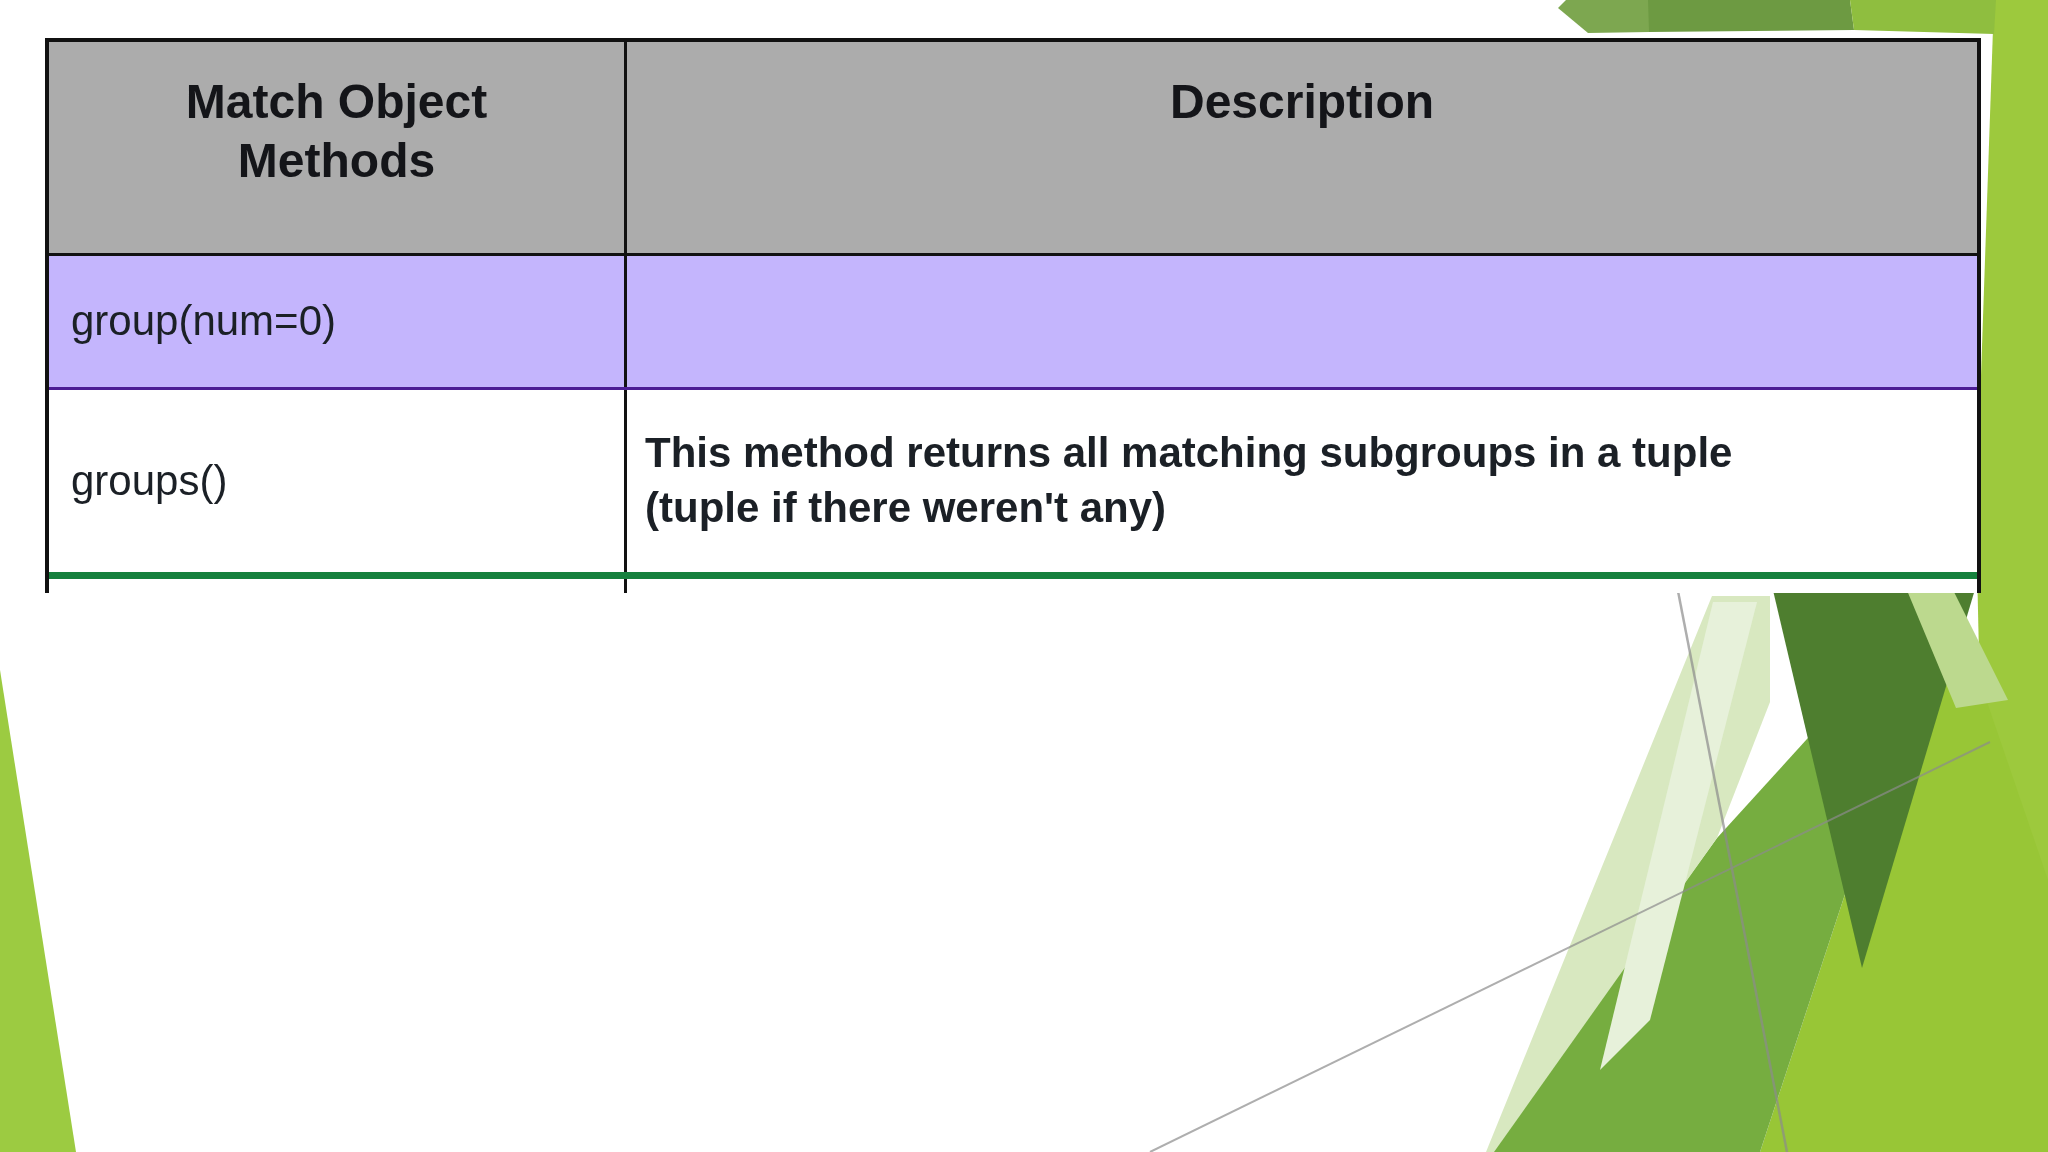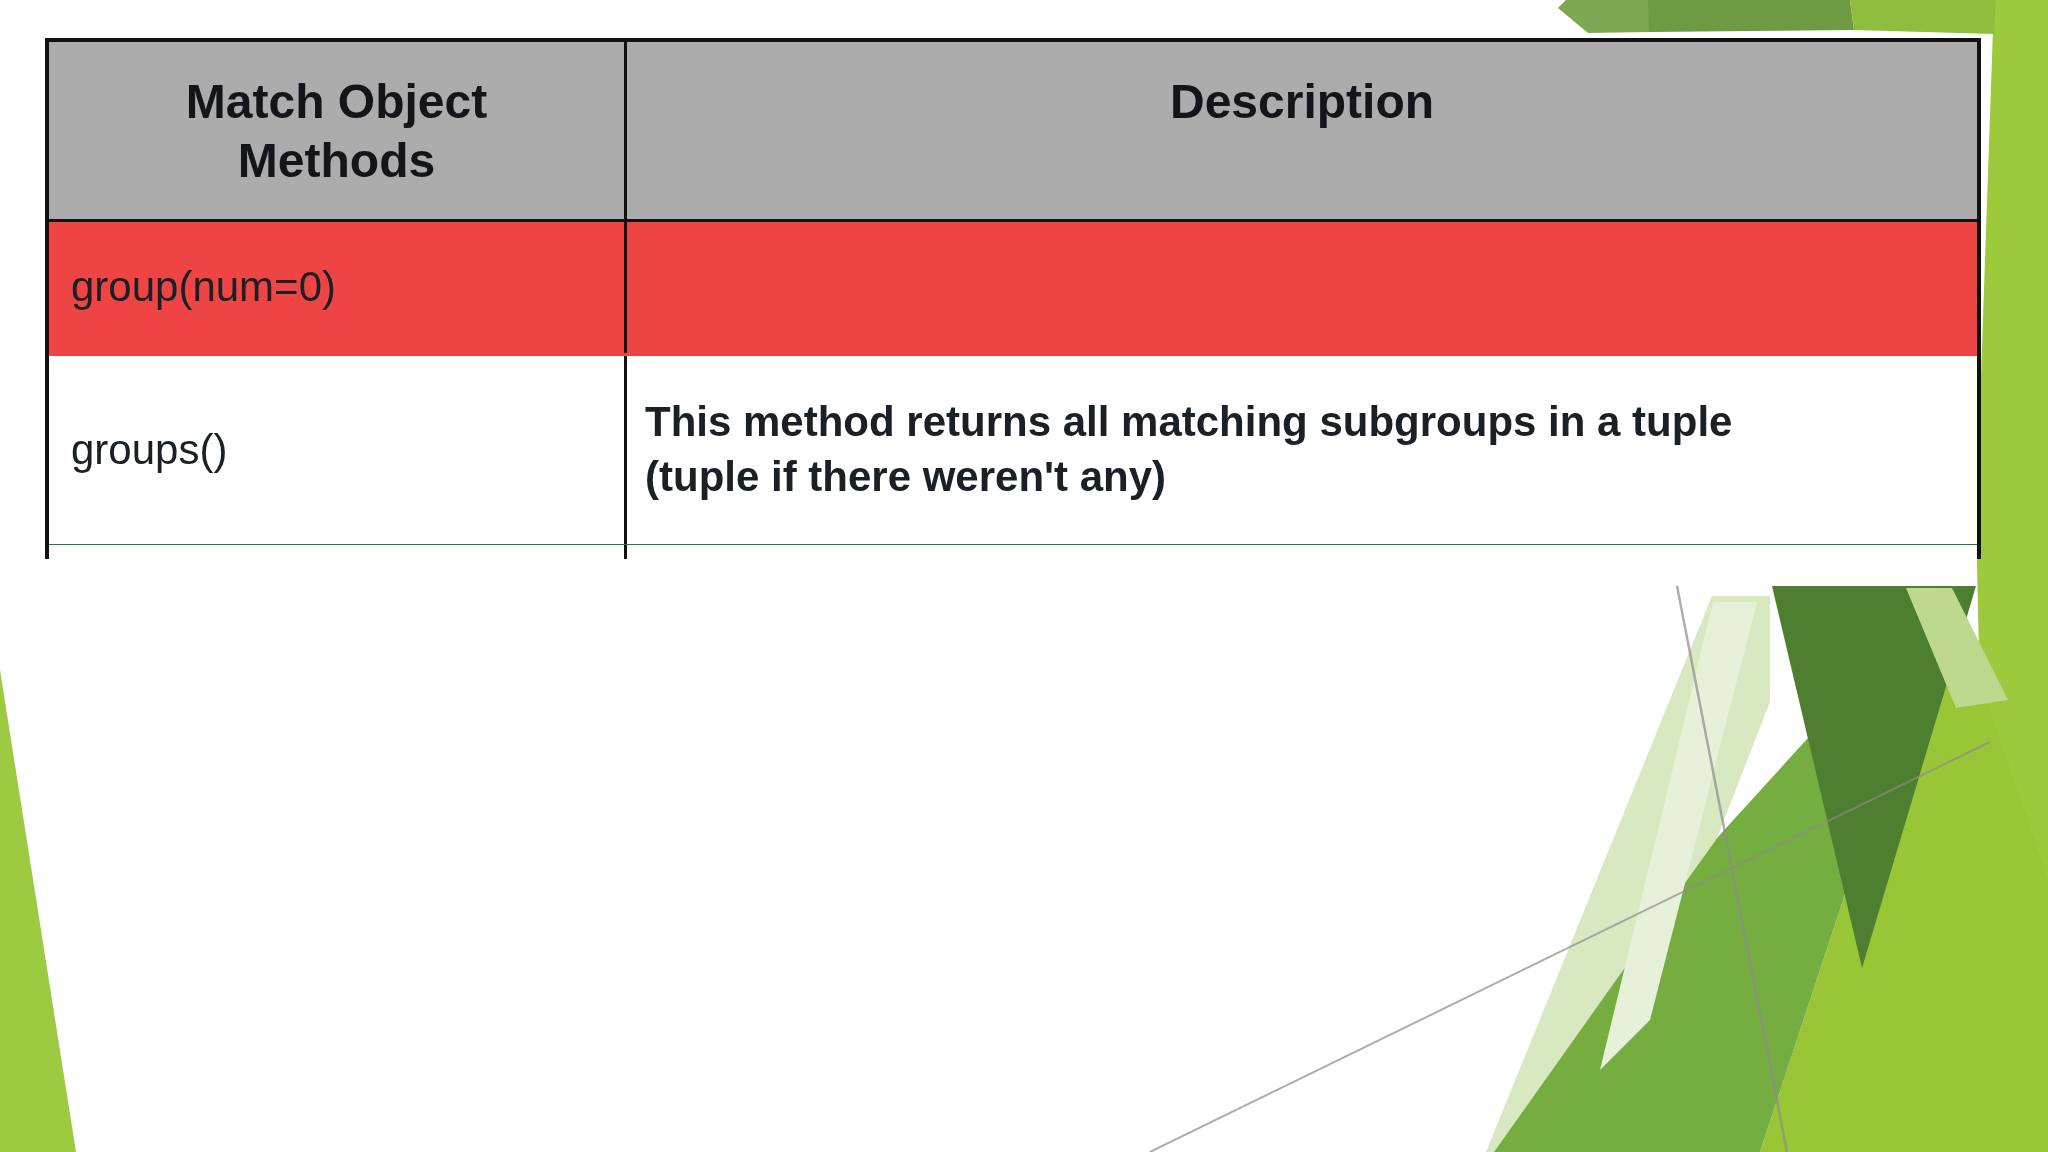--- a/index.html
+++ b/index.html
@@ -9,26 +9,26 @@
 
   
   .decor{position:absolute;left:0;top:0;width:2048px;height:1152px;z-index:1;}
 
   
   .tbl{position:absolute;left:45px;top:38px;width:1936px;z-index:2;
        border:4px solid #111;border-bottom:none;box-sizing:border-box;color:#1b2026;}
   .row{display:flex;box-sizing:border-box;}
   .c1{width:578px;flex:none;border-right:3px solid #111;box-sizing:border-box;}
   .c2{flex:1;box-sizing:border-box;}
-  .hdr{background:#acacac;height:180px;border-bottom:3px solid #111;}
+  .hdr{background:#acacac;height:214px;border-bottom:3px solid #111;}
   .hdr-cell{display:flex;flex-direction:column;justify-content:flex-start;align-items:center;
             padding-top:30px;font-weight:bold;font-size:48px;line-height:1.23;color:#141519;
             text-align:center;}
-  .r1{height:134px;border-bottom:3px solid #ef4444;background:#ef4444;}
-  .r2{height:189px;border-bottom:1px solid #15803d;background:#fff;}
+  .r1{height:134px;border-bottom:3px solid #4c1d95;background:#c4b5fd;}
+  .r2{height:189px;border-bottom:7px solid #15803d;background:#fff;}
   .stub{height:14px;background:#fff;}
   .body-cell{display:flex;flex-direction:column;justify-content:center;
              font-size:42px;line-height:1.3;}
   .method{padding-left:22px;}
   .desc-center{text-align:center;}
   .desc-left{padding-left:18px;font-weight:bold;}
   .line{display:block;}
 </style>
 </head>
 <body>

